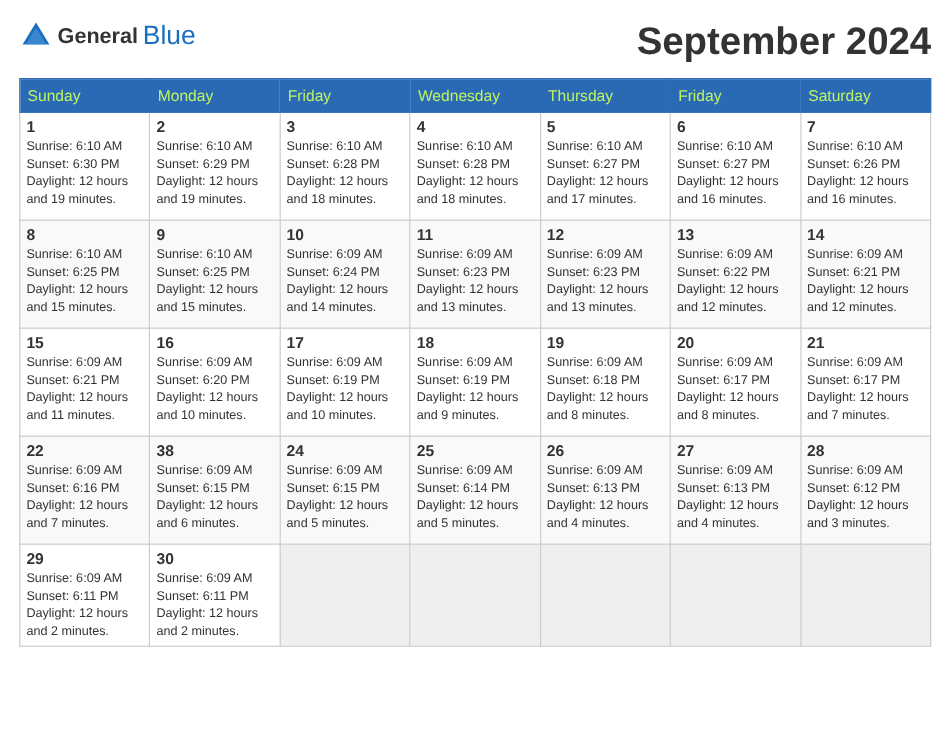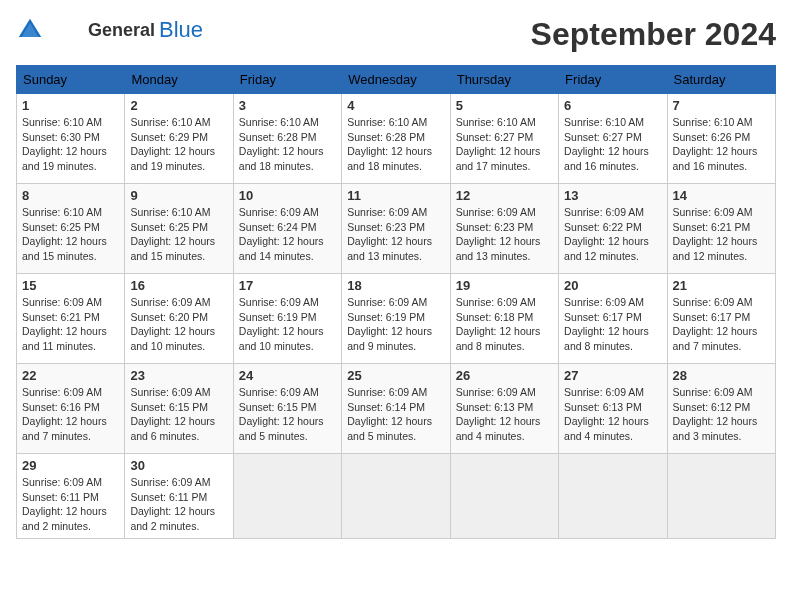--- a/index.html
+++ b/index.html
@@ -38,21 +38,21 @@
       font-size: 16px;
       color: #555;
     }
     .calendar {
       width: 100%;
       border-collapse: collapse;
       font-size: 11px;
     }
     .calendar th {
       background-color: #2a6ab5;
-      color: #000000;
+      color: #bef264;
       text-align: left;
       padding: 6px 6px;
       font-size: 13px;
       font-weight: normal;
       border: 1px solid #2a6ab5;
     }
     .calendar td {
       vertical-align: top;
       padding: 4px 5px;
       border: 1px solid #ccc;
@@ -91,21 +91,21 @@
   </style>
 </head>
 <body>
 
 <div class="header">
   <div class="logo">
     <svg class="logo-icon" viewBox="0 0 40 40" xmlns="http://www.w3.org/2000/svg">
       <polygon points="20,4 36,30 4,30" fill="#1a6dbf"></polygon>
       <polygon points="20,10 32,30 8,30" fill="#5a9fe0" opacity="0.5"></polygon>
     </svg>
-    <span style="font-size:18px;font-weight:bold;color:#333;margin-left:40px;">General</span>
+    <span style="font-size:18px;font-weight:bold;color:#333;">General</span>
     <span style="font-size:22px;font-weight:normal;color:#1a6dbf;">Blue</span>
   </div>
   <div class="title-block">
     <div class="month-title">September 2024</div>
   </div>
 </div>
 
 <table class="calendar">
   <thead>
     <tr>
@@ -208,21 +208,21 @@
           <span class="day-num">21</span>
           <div class="day-info">Sunrise: 6:09 AM<br>Sunset: 6:17 PM<br>Daylight: 12 hours<br>and 7 minutes.</div>
         </td>
       </tr>
       <tr>
         <td>
           <span class="day-num">22</span>
           <div class="day-info">Sunrise: 6:09 AM<br>Sunset: 6:16 PM<br>Daylight: 12 hours<br>and 7 minutes.</div>
         </td>
         <td>
-          <span class="day-num">23</span>
+          <span class="day-num">38</span>
           <div class="day-info">Sunrise: 6:09 AM<br>Sunset: 6:15 PM<br>Daylight: 12 hours<br>and 6 minutes.</div>
         </td>
         <td>
           <span class="day-num">24</span>
           <div class="day-info">Sunrise: 6:09 AM<br>Sunset: 6:15 PM<br>Daylight: 12 hours<br>and 5 minutes.</div>
         </td>
         <td>
           <span class="day-num">25</span>
           <div class="day-info">Sunrise: 6:09 AM<br>Sunset: 6:14 PM<br>Daylight: 12 hours<br>and 5 minutes.</div>
         </td>

